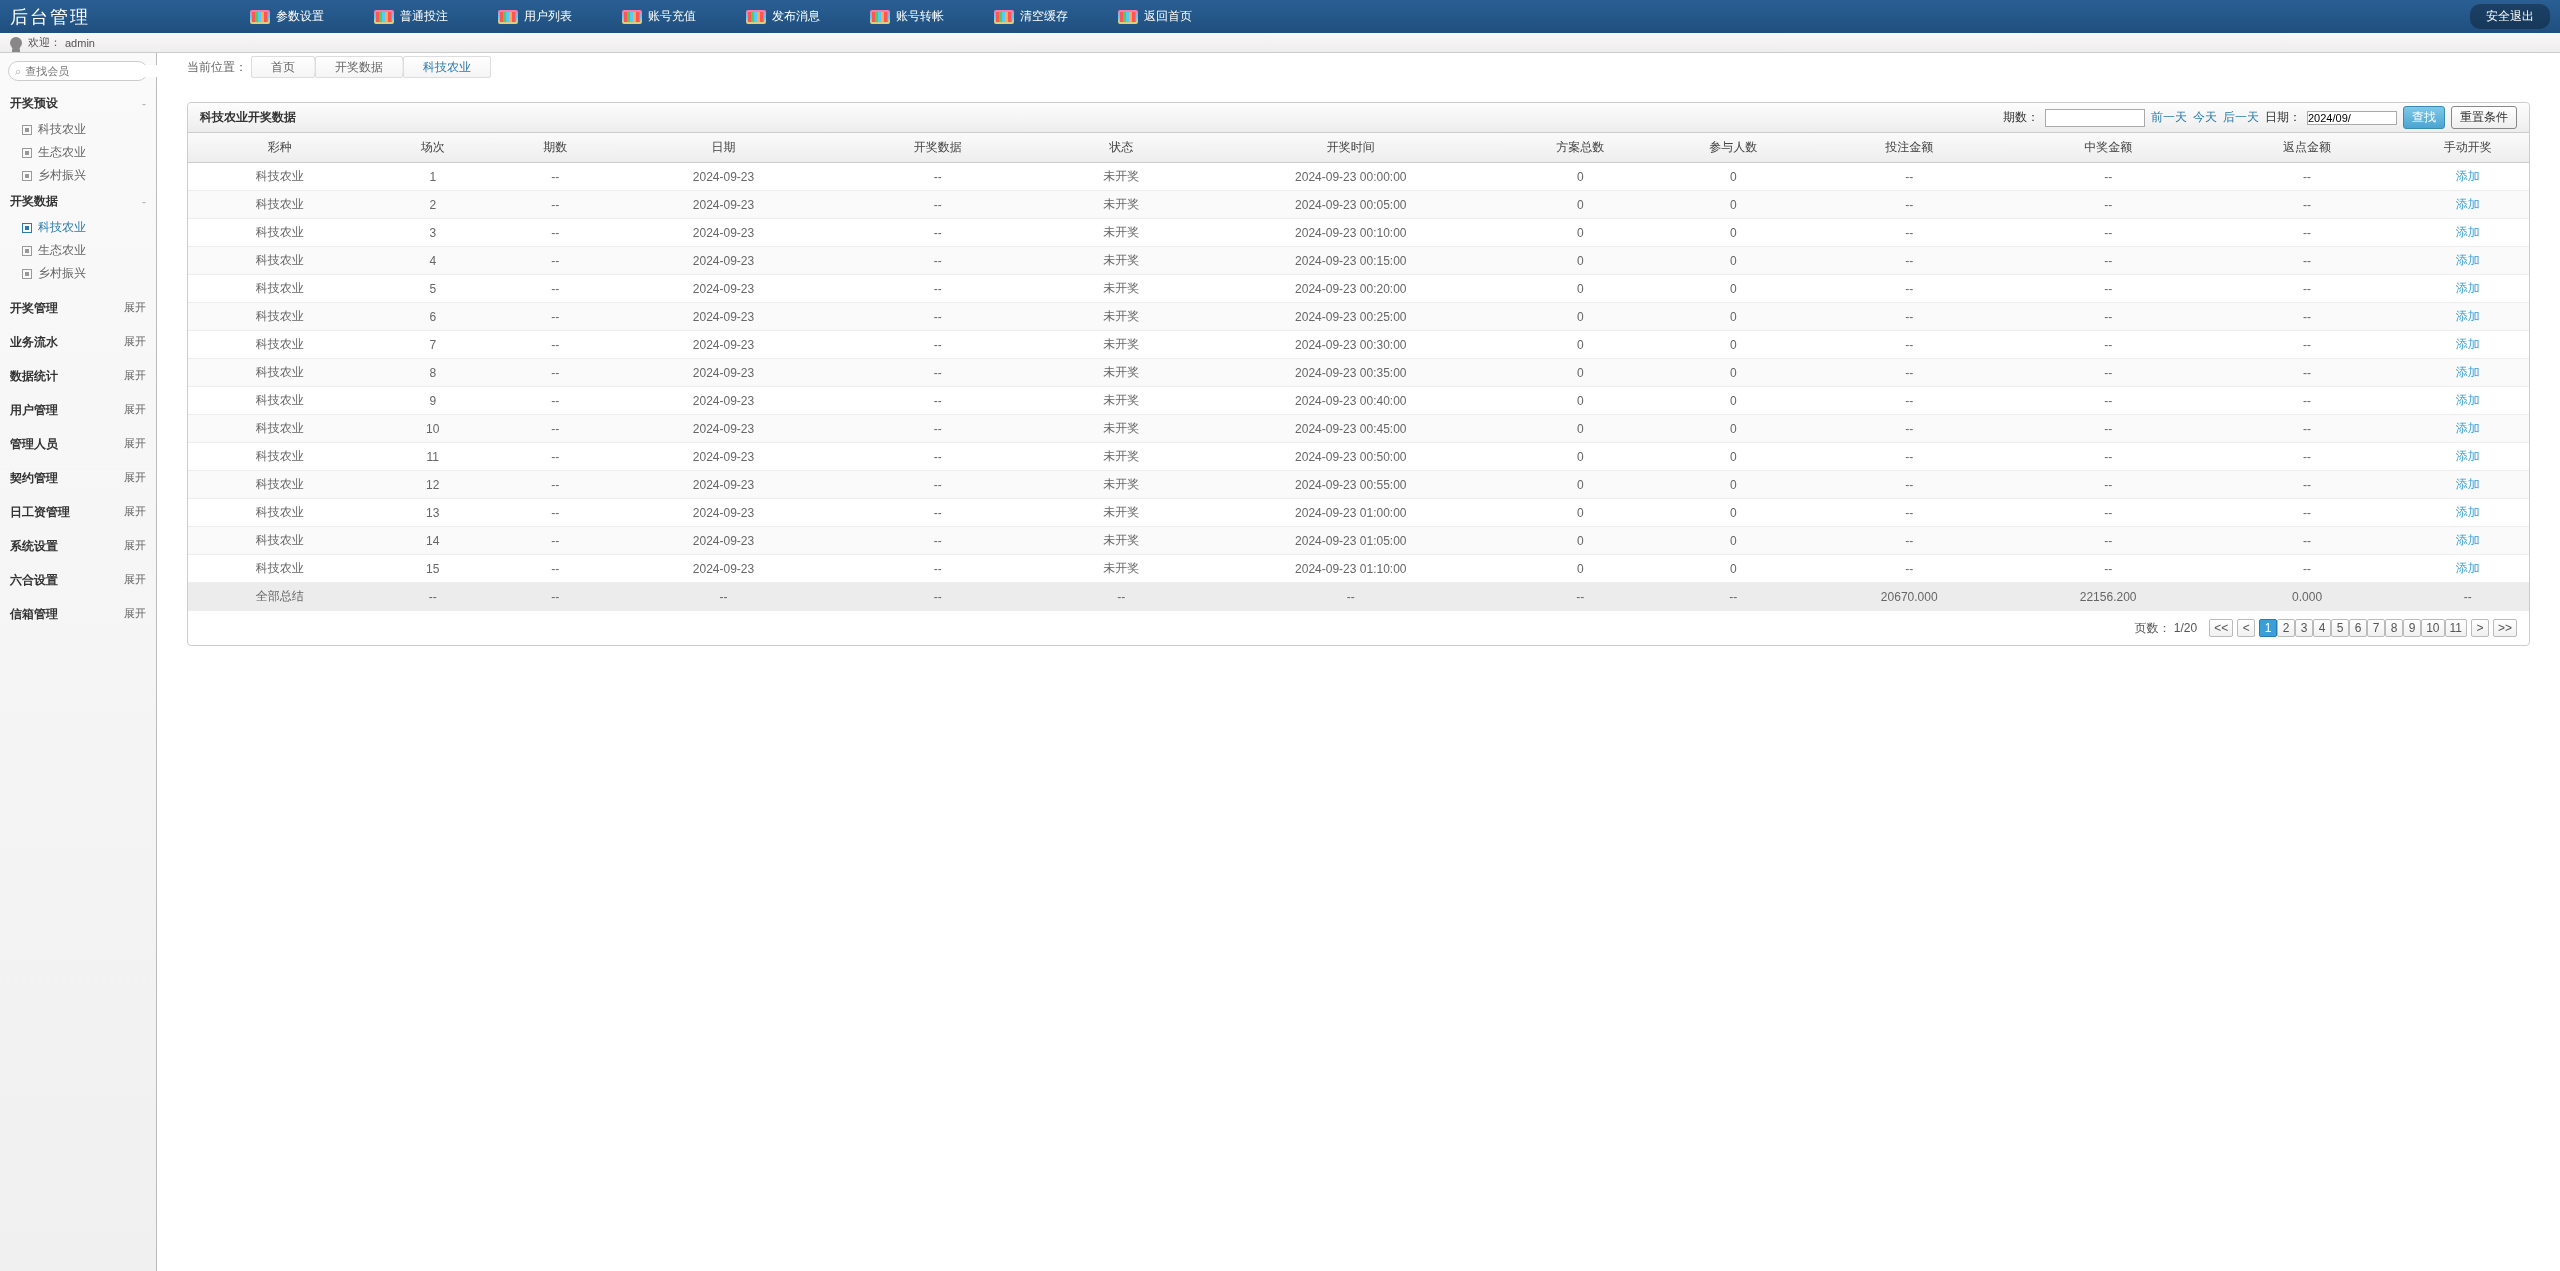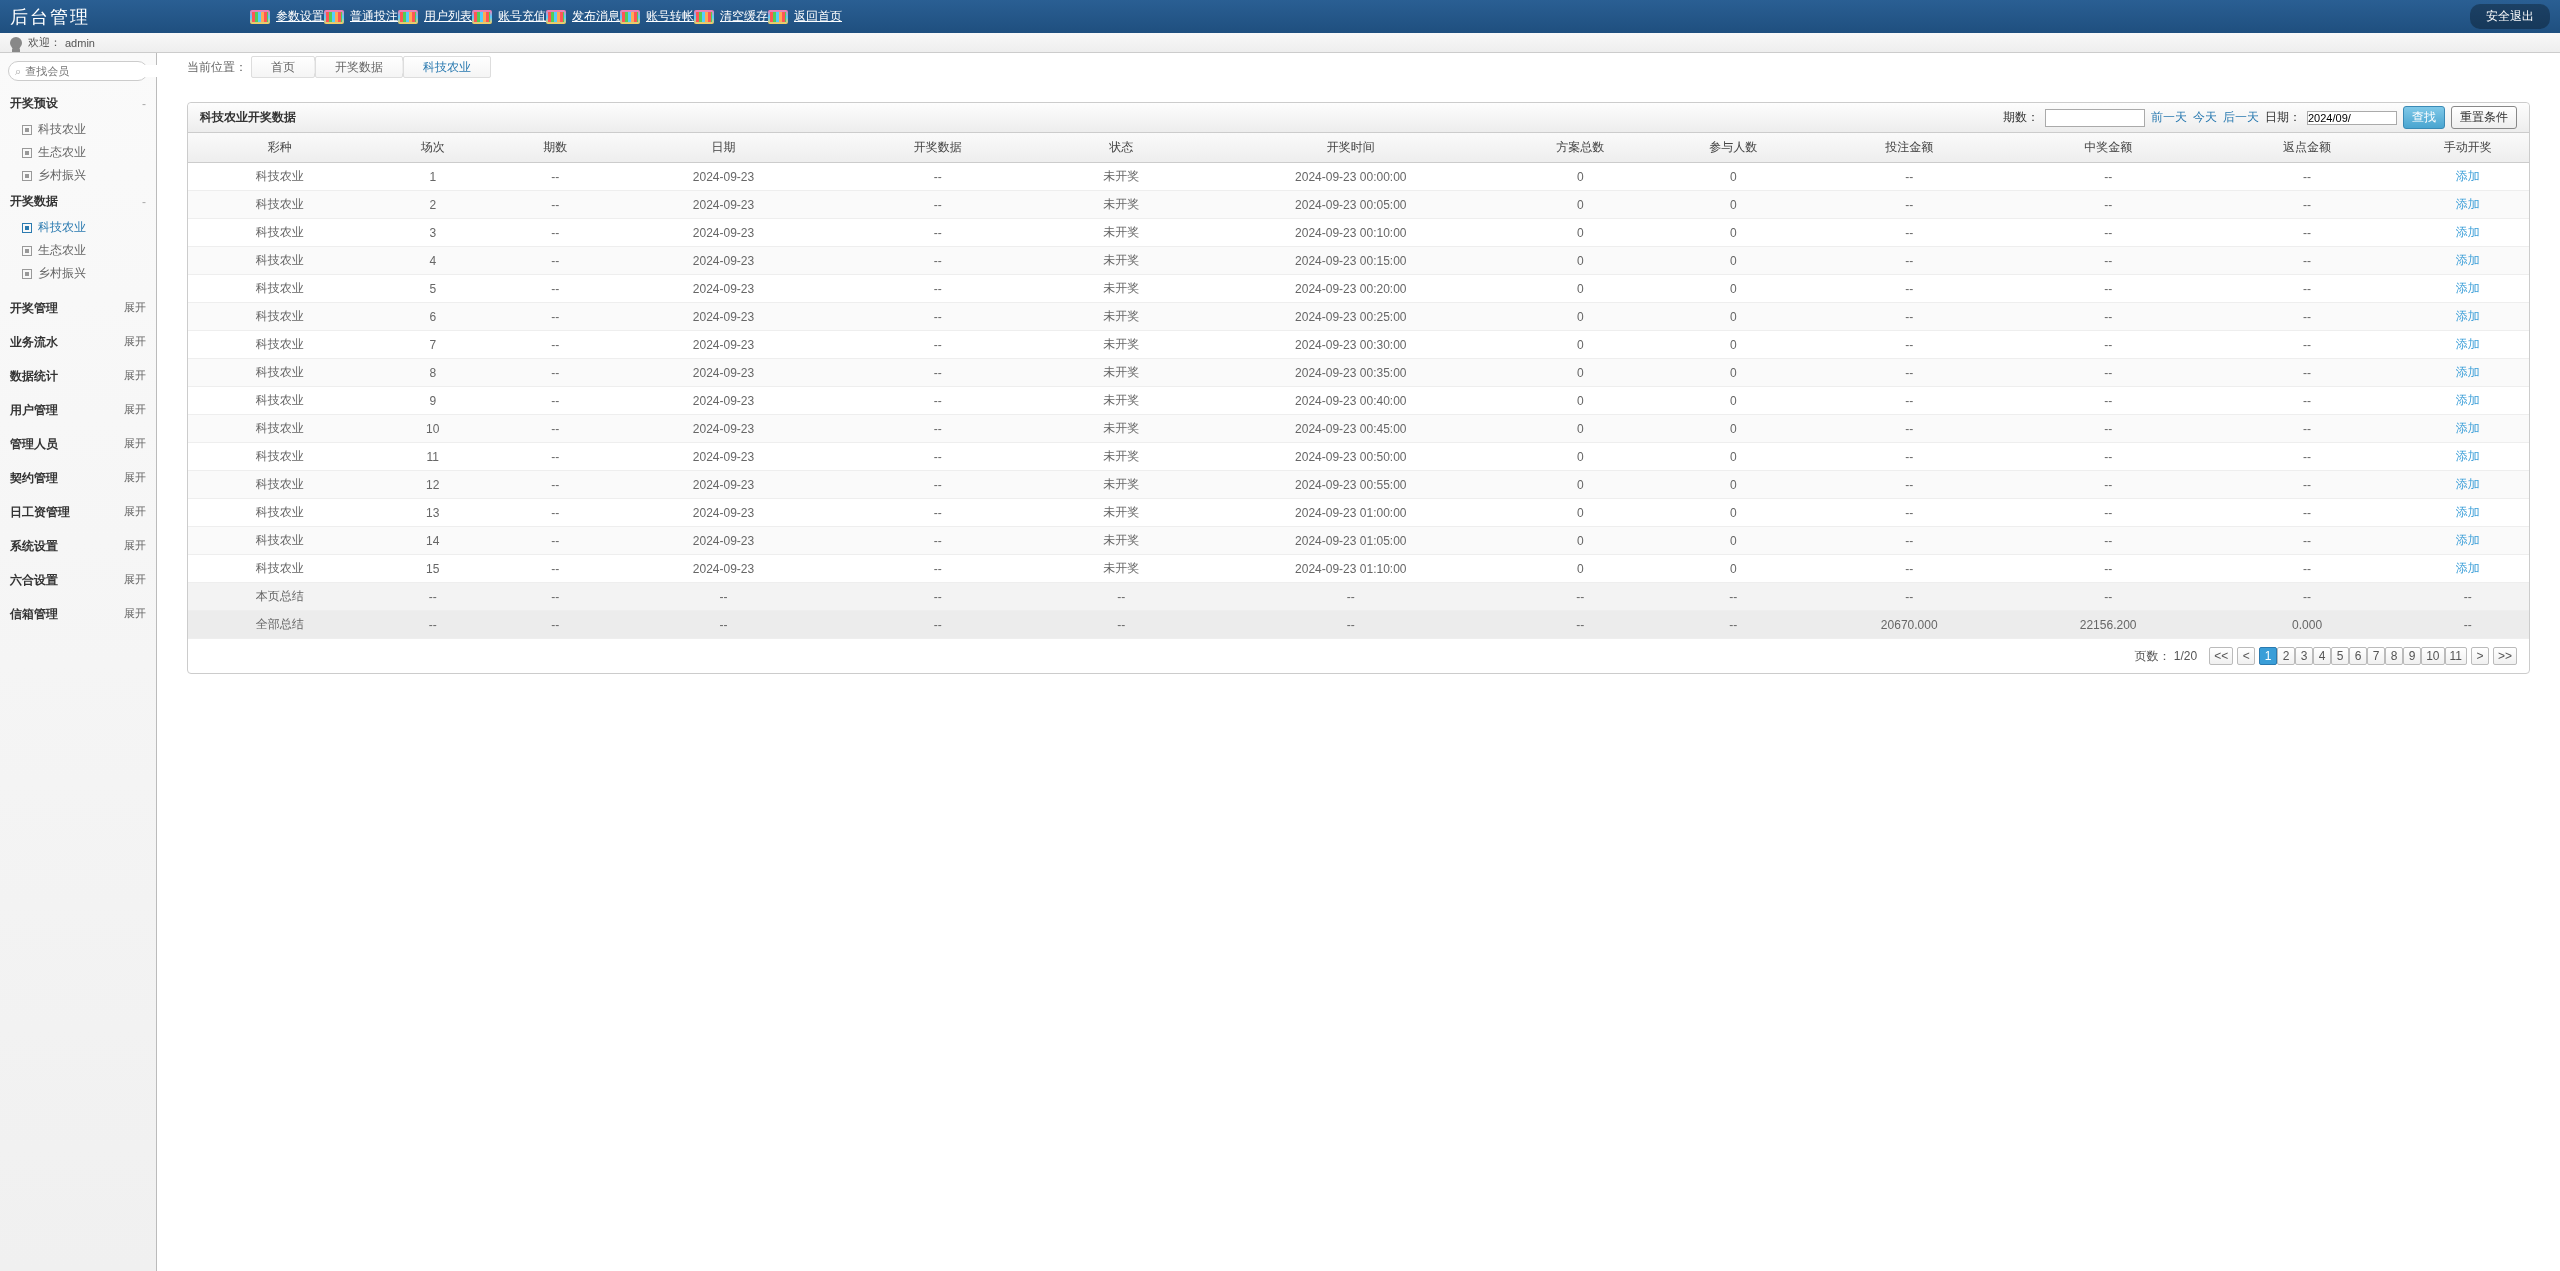--- a/index.html
+++ b/index.html
@@ -1,21 +1,21 @@
 <!DOCTYPE html>
 <html><head>
 <meta charset="utf-8">
 <style>
 * { margin: 0; padding: 0; box-sizing: border-box; }
 body { font-family: "Microsoft YaHei", Arial, sans-serif; font-size: 12px; color: #333; background: #fff; }
 
 
 .topbar { height: 33px; background: linear-gradient(#2a5f93, #1f4f7f); display: flex; align-items: center; padding: 0 10px; color: #fff; }
 .topbar .brand { font-size: 18px; font-weight: normal; letter-spacing: 2px; margin-right: 100px; width: 140px; }
-.topbar .nav { display: flex; flex: 1; text-decoration: underline; }
+.topbar .nav { display: flex; gap: 50px; flex: 1; }
 .topbar .nav-item { display: flex; align-items: center; gap: 6px; cursor: pointer; }
 .topbar .nav-item .icon { width: 20px; height: 14px; background: linear-gradient(#f7a, #5cf, #fc5); border-radius: 2px; position: relative; }
 .topbar .nav-item .icon::before { content:""; position:absolute; inset:2px; background: repeating-linear-gradient(90deg,#f55 0 3px,#5c5 3px 6px,#5cf 6px 9px,#fa5 9px 12px); }
 .topbar .logout { background: rgba(0,0,0,0.3); padding: 4px 16px; border-radius: 10px; cursor: pointer; font-size: 12px; }
 
 
 .welcomebar { height: 20px; background: linear-gradient(#f8f8f8,#eee); border-bottom: 1px solid #ccc; display: flex; align-items: center; padding: 0 10px; font-size: 11px; color: #555; }
 .welcomebar .user-icon { width: 12px; height: 12px; border-radius: 50%; background: #888; margin-right: 6px; position: relative; }
 .welcomebar .user-icon::after{content:"";position:absolute;width:8px;height:5px;background:#888;border-radius:3px 3px 0 0;left:2px;top:10px;}
 
@@ -487,35 +487,20 @@
               <td>--</td>
               <td>未开奖</td>
               <td>2024-09-23 01:10:00</td>
               <td>0</td>
               <td>0</td>
               <td>--</td>
               <td>--</td>
               <td>--</td>
               <td class="action"><a>添加</a></td>
             </tr>
-            <tr class="summary">
-              <td>本页总结</td>
-              <td>--</td>
-              <td>--</td>
-              <td>--</td>
-              <td>--</td>
-              <td>--</td>
-              <td>--</td>
-              <td>--</td>
-              <td>--</td>
-              <td>--</td>
-              <td>--</td>
-              <td>--</td>
-              <td>--</td>
-            </tr>
             <tr class="grand">
               <td>全部总结</td>
               <td>--</td>
               <td>--</td>
               <td>--</td>
               <td>--</td>
               <td>--</td>
               <td>--</td>
               <td>--</td>
               <td>--</td>

